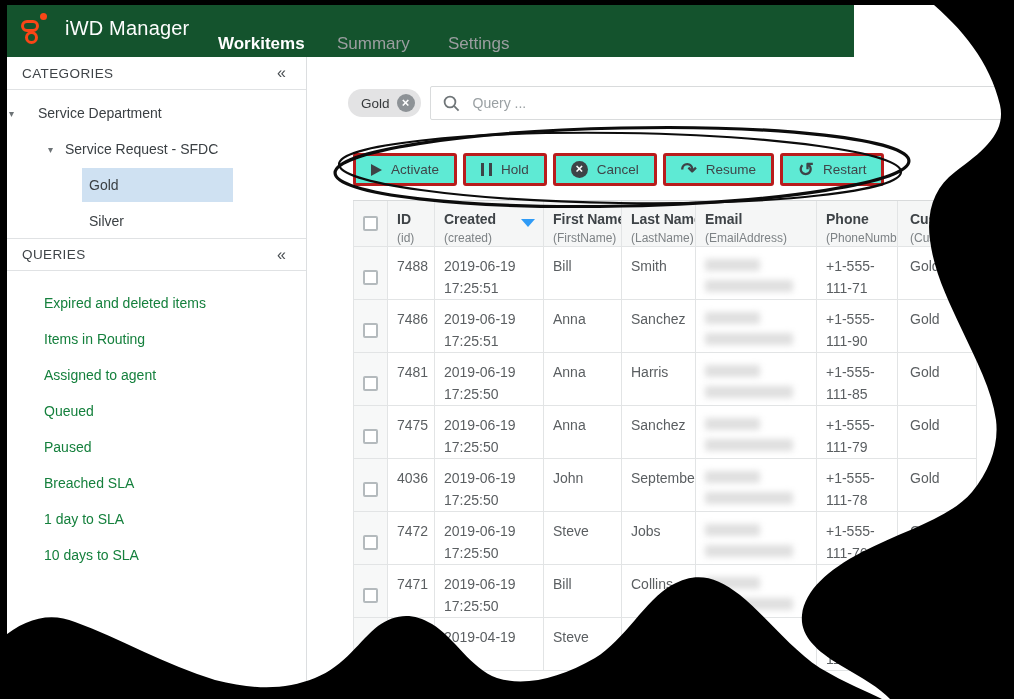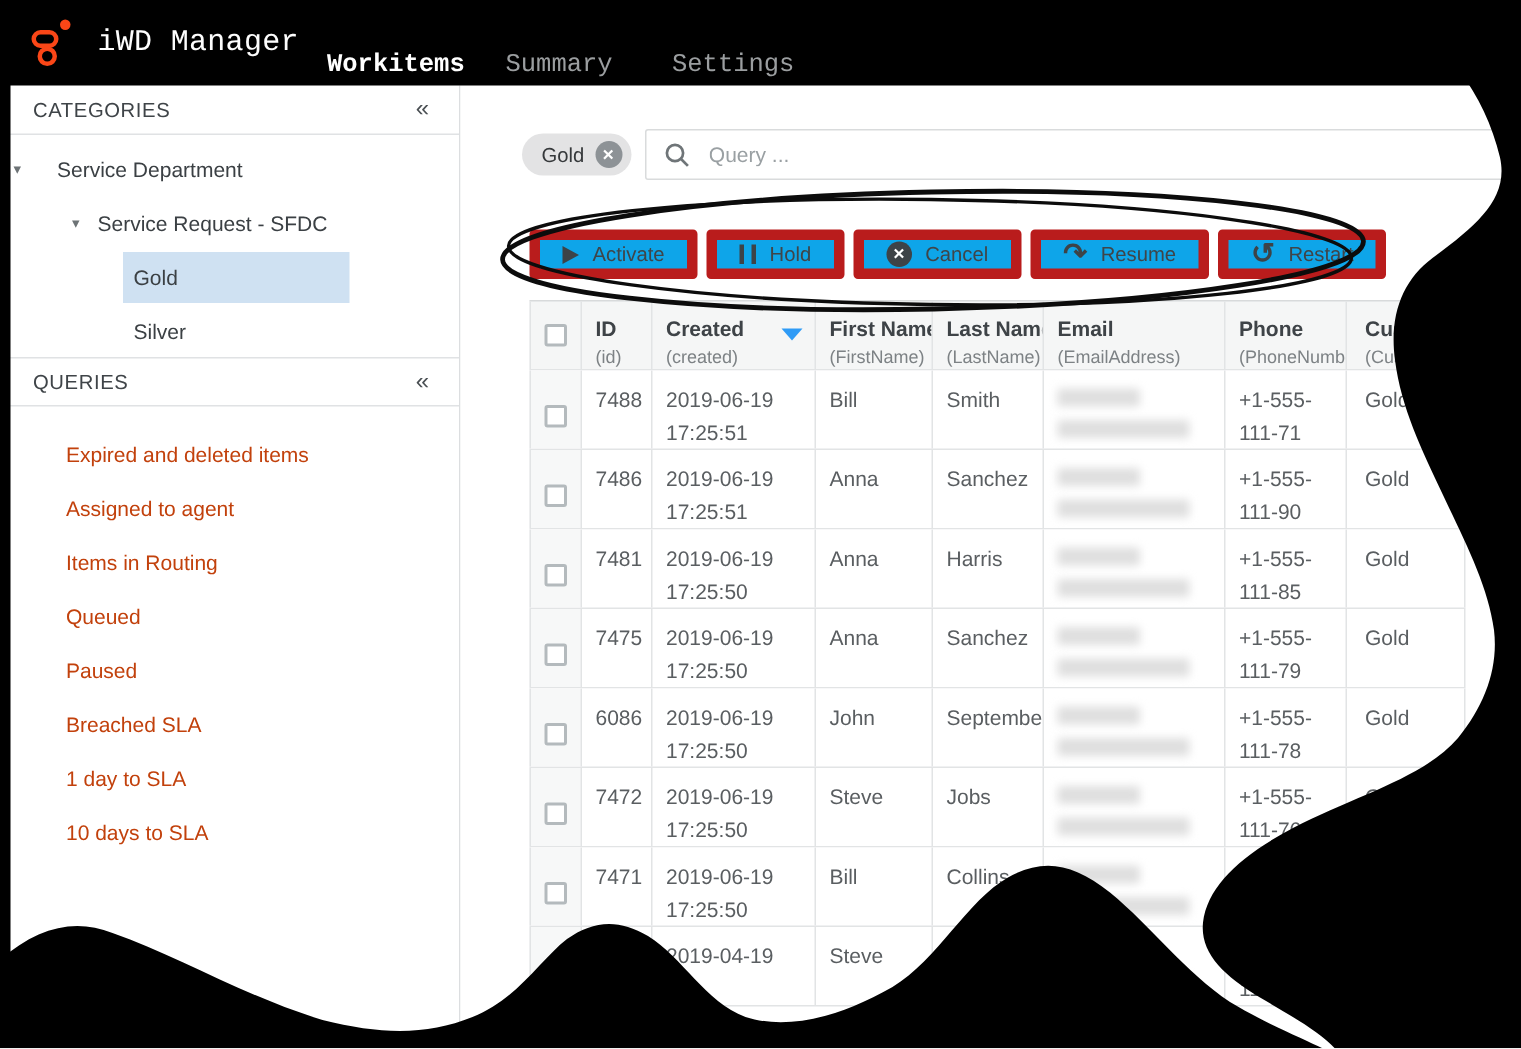--- a/index.html
+++ b/index.html
@@ -1,21 +1,21 @@
 <!DOCTYPE html>
 <html><head>
 <meta charset="utf-8">
 <style>
   * { margin:0; padding:0; box-sizing:border-box; }
   html,body { background:#fff; }
   body { font-family:"Liberation Sans", sans-serif; }
   .screen { position:relative; width:1014px; height:699px; overflow:hidden; background:#fff; }
 
   
-  .navbar { position:absolute; left:0; top:0; width:1014px; height:57px; background:#000000; z-index:2;font-family:Liberation Mono, monospace; }
+  .navbar { position:absolute; left:0; top:0; width:854px; height:57px; background:#14532d; z-index:2; }
   .logo { position:absolute; left:21px; top:13px; width:27px; height:31px; }
   .logo-dot  { position:absolute; right:1px; top:0; width:7px; height:7px; border-radius:50%; background:#fa4617; }
   .logo-pill { position:absolute; left:0; top:7px; width:18px; height:12px; border:3.5px solid #fa4617; border-radius:6px; }
   .logo-ring { position:absolute; left:4px; bottom:0; width:13px; height:13px; border:3.5px solid #fa4617; border-radius:50%; }
   .brand { position:absolute; left:65px; top:17px; font-size:20px; color:#fdfdfd; letter-spacing:0.2px; }
   .nav-tab { position:absolute; top:34px; font-size:17px; color:#9b9ea0; cursor:default; }
   .nav-tab.active { color:#ffffff; font-weight:bold; }
   .tab-workitems { left:218px; } .tab-summary { left:337px; } .tab-settings { left:448px; }
 
   
@@ -26,34 +26,34 @@
   .tree { padding-top:5px; height:144px; }
   .tree-row { position:relative; height:36px; display:flex; align-items:center; font-size:14px; color:#3b4044; }
   .tree-arrow { position:absolute; font-size:10px; color:#6d7376; }
   .tr-l1 .tree-arrow { left:9px; } .tr-l1 .tree-label { padding-left:38px; }
   .tr-l2 .tree-arrow { left:48px; } .tr-l2 .tree-label { padding-left:65px; }
   .tr-l3 .tree-label { padding-left:89px; }
   .tree-row .hl { position:absolute; left:82px; width:151px; top:1px; height:34px; background:#cfe1f2; z-index:0; }
   .tree-label { position:relative; z-index:1; }
   .queries-head { border-top:1px solid #e0e2e4; margin-top:4px; }
   .query-list { padding-top:14px; }
-  .query-item { height:36px; display:flex; align-items:center; padding-left:44px; font-size:14px; color:#c2410c; cursor:default; }
+  .query-item { height:36px; display:flex; align-items:center; padding-left:44px; font-size:14px; color:#15803d; cursor:default; }
 
   
   .main { position:absolute; left:307px; top:57px; right:0; bottom:0; background:#fff; z-index:1; }
   .toolbar { position:absolute; left:41px; top:29px; right:6px; height:34px; display:flex; align-items:center; }
   .chip { height:28px; display:flex; align-items:center; gap:7px; background:#e3e3e4; border-radius:14px; padding:0 6px 0 13px; font-size:13.5px; color:#36393b; }
   .chip-x { width:18px; height:18px; border-radius:50%; background:#8d9296; color:#fff; font-size:13px; font-weight:bold; line-height:17px; text-align:center; cursor:default; }
   .searchbox { flex:1; height:34px; margin-left:9px; border:1px solid #d9dbdc; border-radius:2px; background:#fff; display:flex; align-items:center; padding:0 10px 0 12px; }
   .searchbox input { border:none; outline:none; flex:1; font-size:14px; color:#3c4144; font-family:"Liberation Sans", sans-serif; background:transparent; }
   .searchbox input::placeholder { color:#9aa0a3; }
   .search-ic { margin-right:13px; display:flex; }
 
   .actions { position:absolute; left:46px; top:96px; display:flex; gap:6px; }
-  .btn { height:33px; display:flex; align-items:center; gap:9px; padding:0 15px; background:#0ea5e9; border:7px solid #b91c1c; border-radius:3px; font-size:13.5px; color:#3f4549; cursor:default; }
+  .btn { height:33px; display:flex; align-items:center; gap:9px; padding:0 15px; background:#5eead4; border:3px solid #b91c1c; border-radius:3px; font-size:13.5px; color:#3f4549; cursor:default; }
   .ic-play { width:0; height:0; border-left:11px solid #3d4347; border-top:6.5px solid transparent; border-bottom:6.5px solid transparent; }
   .ic-pause { width:11px; height:13px; border-left:3.5px solid #3d4347; border-right:3.5px solid #3d4347; }
   .ic-xcircle { width:17px; height:17px; border-radius:50%; background:#3d4347; color:#fff; font-size:13px; font-weight:bold; line-height:16px; text-align:center; }
   .ic-glyph { font-size:19px; color:#3d4347; line-height:1; font-weight:bold; }
 
   
   .table { position:absolute; left:46px; top:143px; width:624px; }
   .thr, .tr { display:flex; border-bottom:1px solid #e2e4e5; }
   .thr { background:#f5f6f6; border-top:1px solid #d8dadb; height:47px; }
   .tr { height:53px; background:#fff; }
@@ -119,25 +119,25 @@
     <div class="side-head queries-head">
       <span class="side-head-title">QUERIES</span>
       <span class="collapse">«</span>
     </div>
     <div class="query-list" id="query-list">
   <div class="query-item">
           <span class="v-q">Expired and deleted items</span>
         </div>
 
   <div class="query-item">
+          <span class="v-q">Items in Routing</span>
+        </div>
+
+  <div class="query-item">
           <span class="v-q">Assigned to agent</span>
-        </div>
-
-  <div class="query-item">
-          <span class="v-q">Items in Routing</span>
         </div>
 
   <div class="query-item">
           <span class="v-q">Queued</span>
         </div>
 
   <div class="query-item">
           <span class="v-q">Paused</span>
         </div>
 
@@ -319,21 +319,21 @@
       <div class="nowrap v-p1">+1-555-</div>
               <div class="nowrap v-p2">111-79</div>
     </div>
     <div class="td c-seg nowrap" style="padding-left:12px;"><span class="v-seg">Gold</span></div>
   </div>
 
   <div class="tr">
     <div class="td c-check">
       <span class="checkbox"></span>
     </div>
-    <div class="td c-id nowrap"><span class="v-id">6086</span></div>
+    <div class="td c-id nowrap"><span class="v-id">4036</span></div>
     <div class="td c-created">
       <div class="nowrap v-date">2019-06-19</div>
               <div class="nowrap v-time">17:25:50</div>
     </div>
     <div class="td c-first nowrap"><span class="v-first">John</span></div>
     <div class="td c-last nowrap"><span class="v-last">September</span></div>
     <div class="td c-email">
       <div class="blur b1"></div>
       <div class="blur b2"></div>
     </div>

